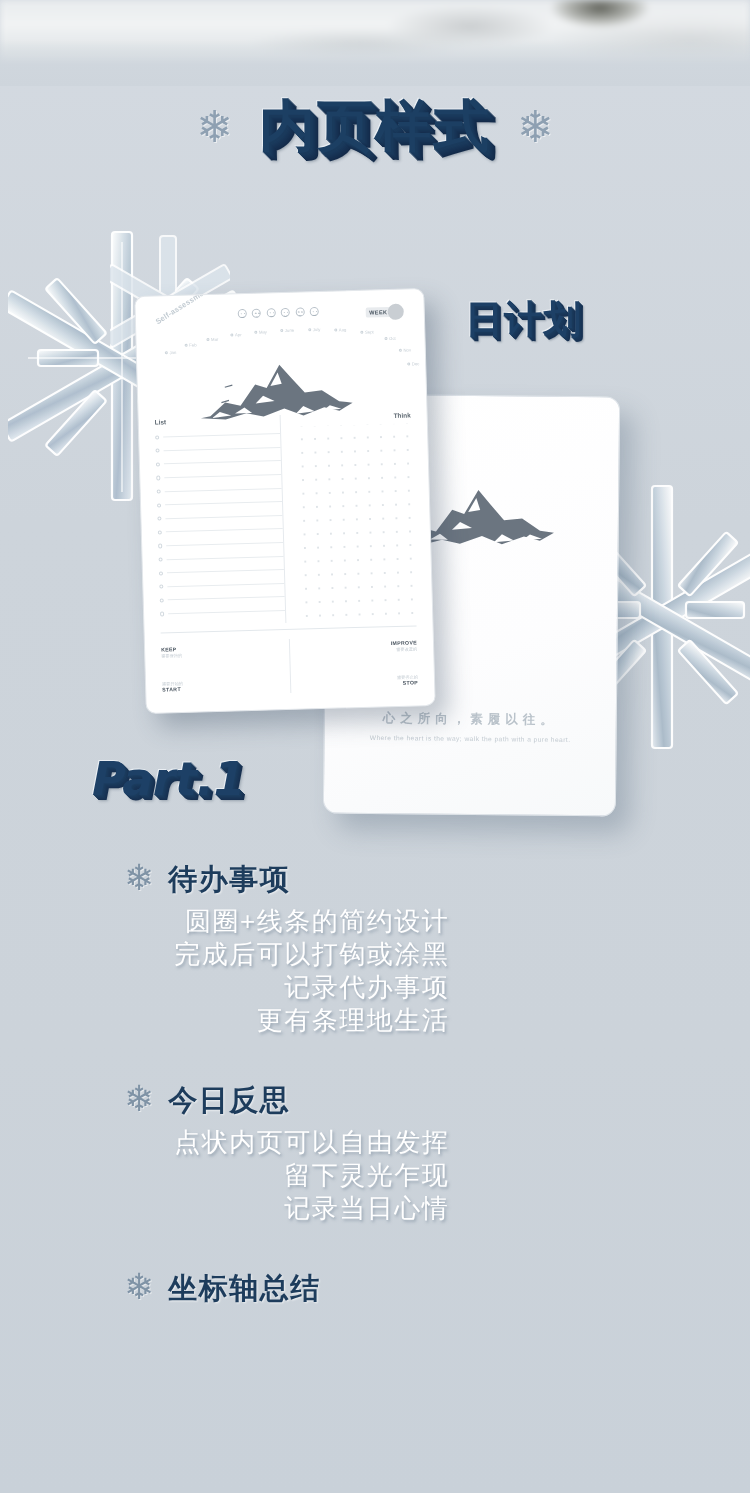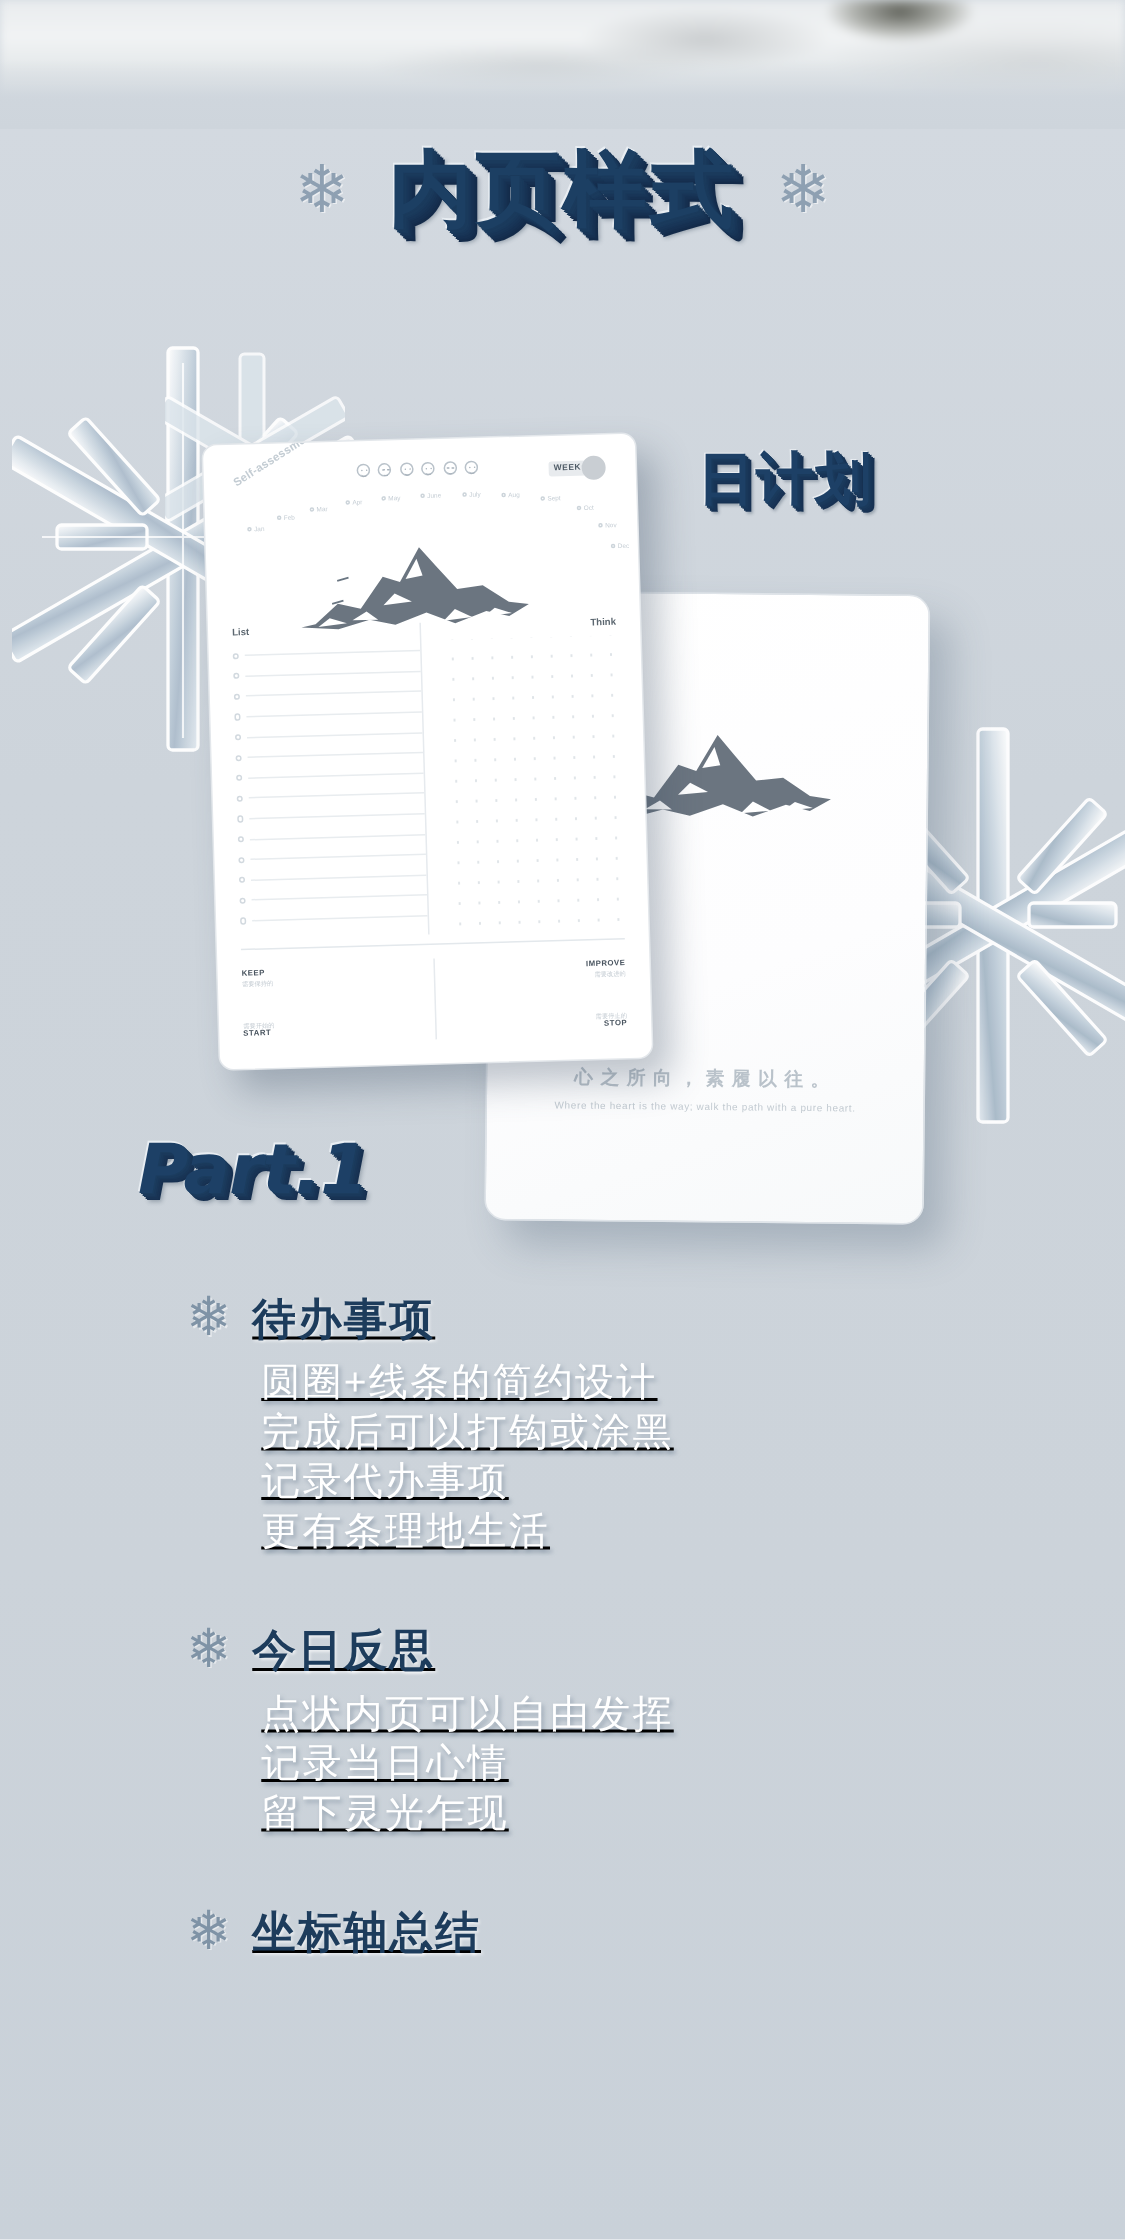--- a/index.html
+++ b/index.html
@@ -182,27 +182,27 @@
   }
 
   
   .features{ position:absolute; left:0; top:858px; width:750px; }
   .feature{ display:flex; padding:0 0 0 124px; margin-bottom:42px; }
   .f-flake{
     font-size:36px; line-height:40px; color:#7f93a6; margin-right:14px;
     text-shadow:1px 1px 0 rgba(255,255,255,.5);
     flex:0 0 auto;
   }
-  .f-body{ padding-top:2px;text-decoration:underline; }
+  .f-body{ padding-top:2px; }
   .f-title{
     font-size:29px; font-weight:bold; color:#1d3c5c; letter-spacing:1.5px;
     text-shadow:1px 1px 2px rgba(255,255,255,.65);
     margin-bottom:5px;
   }
-  .f-lines{ padding-left:6px; }
+  .f-lines{ padding-left:6px;text-align:right; }
   .f-line{
     font-size:26px; line-height:33px; color:#ffffff; letter-spacing:1.5px;
     text-shadow:1.5px 2px 3px rgba(110,128,146,.55);
     white-space:nowrap;
   }
   .f-line.latin{ letter-spacing:2.5px; }
 </style>
 </head>
 <body>
 
@@ -469,22 +469,22 @@
       </div>
     </div>
   </div>
 
   <div class="feature">
     <span class="f-flake">❄</span>
     <div class="f-body">
       <div class="f-title">今日反思</div>
       <div class="f-lines">
         <div class="f-line">点状内页可以自由发挥</div>
+        <div class="f-line">留下灵光乍现</div>
         <div class="f-line">记录当日心情</div>
-        <div class="f-line">留下灵光乍现</div>
       </div>
     </div>
   </div>
 
   <div class="feature">
     <span class="f-flake">❄</span>
     <div class="f-body">
       <div class="f-title">坐标轴总结</div>
       <div class="f-lines">
       </div>

